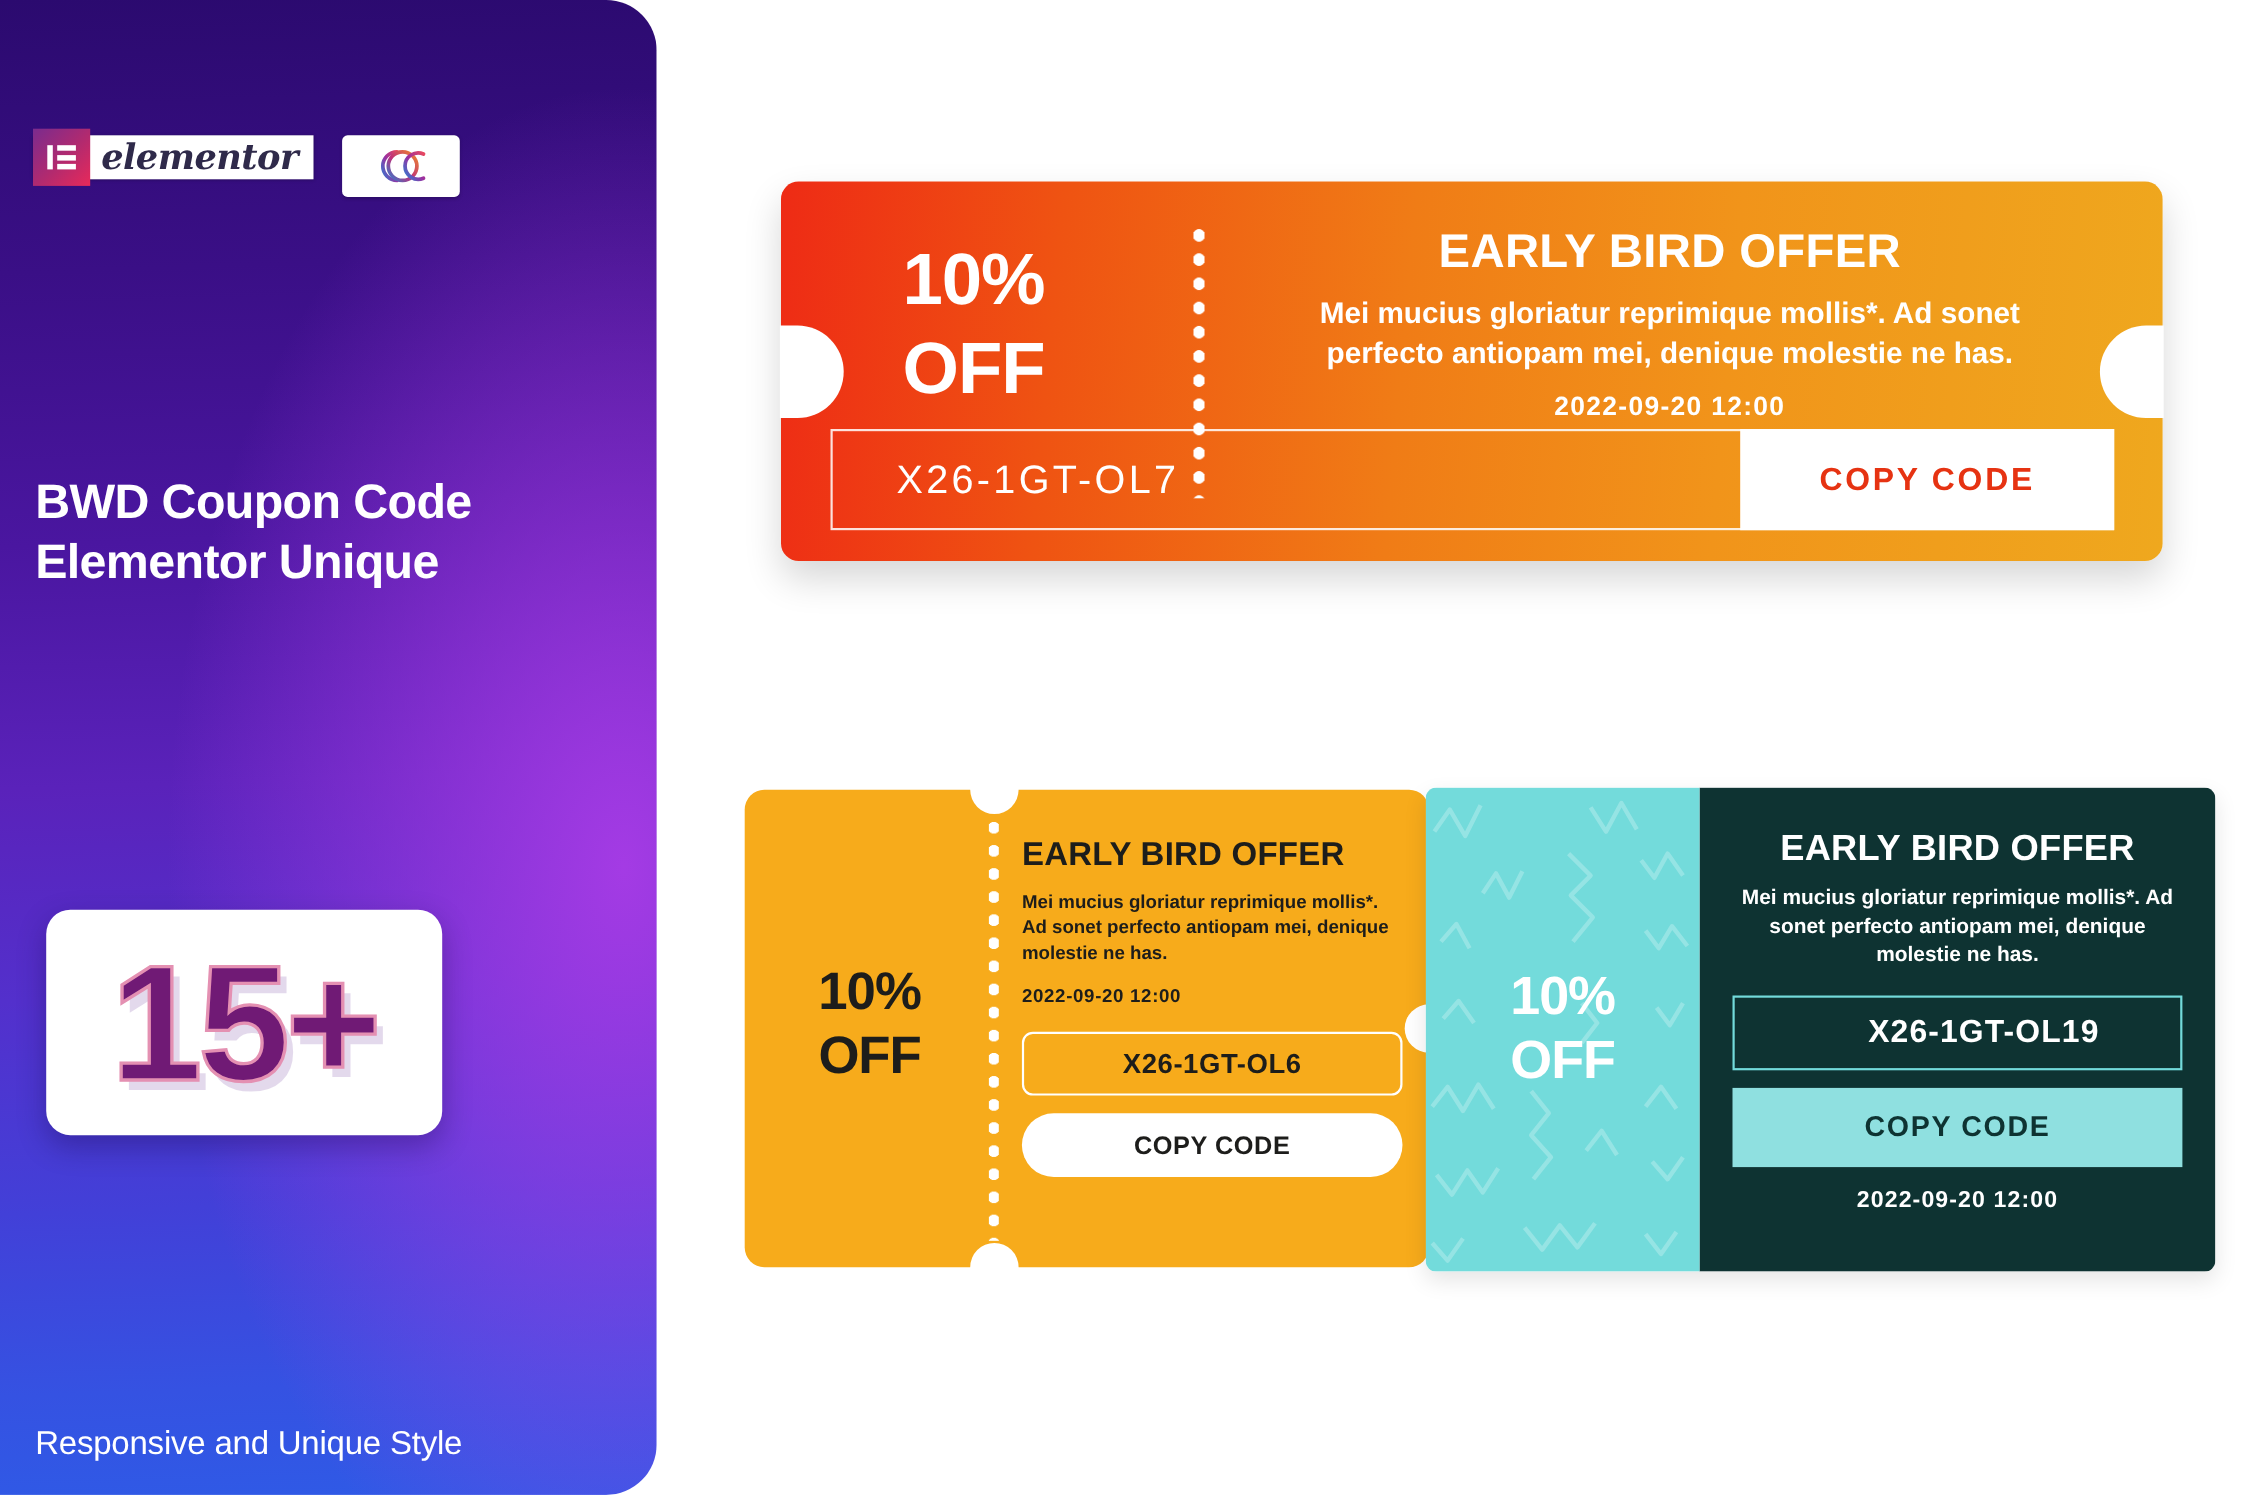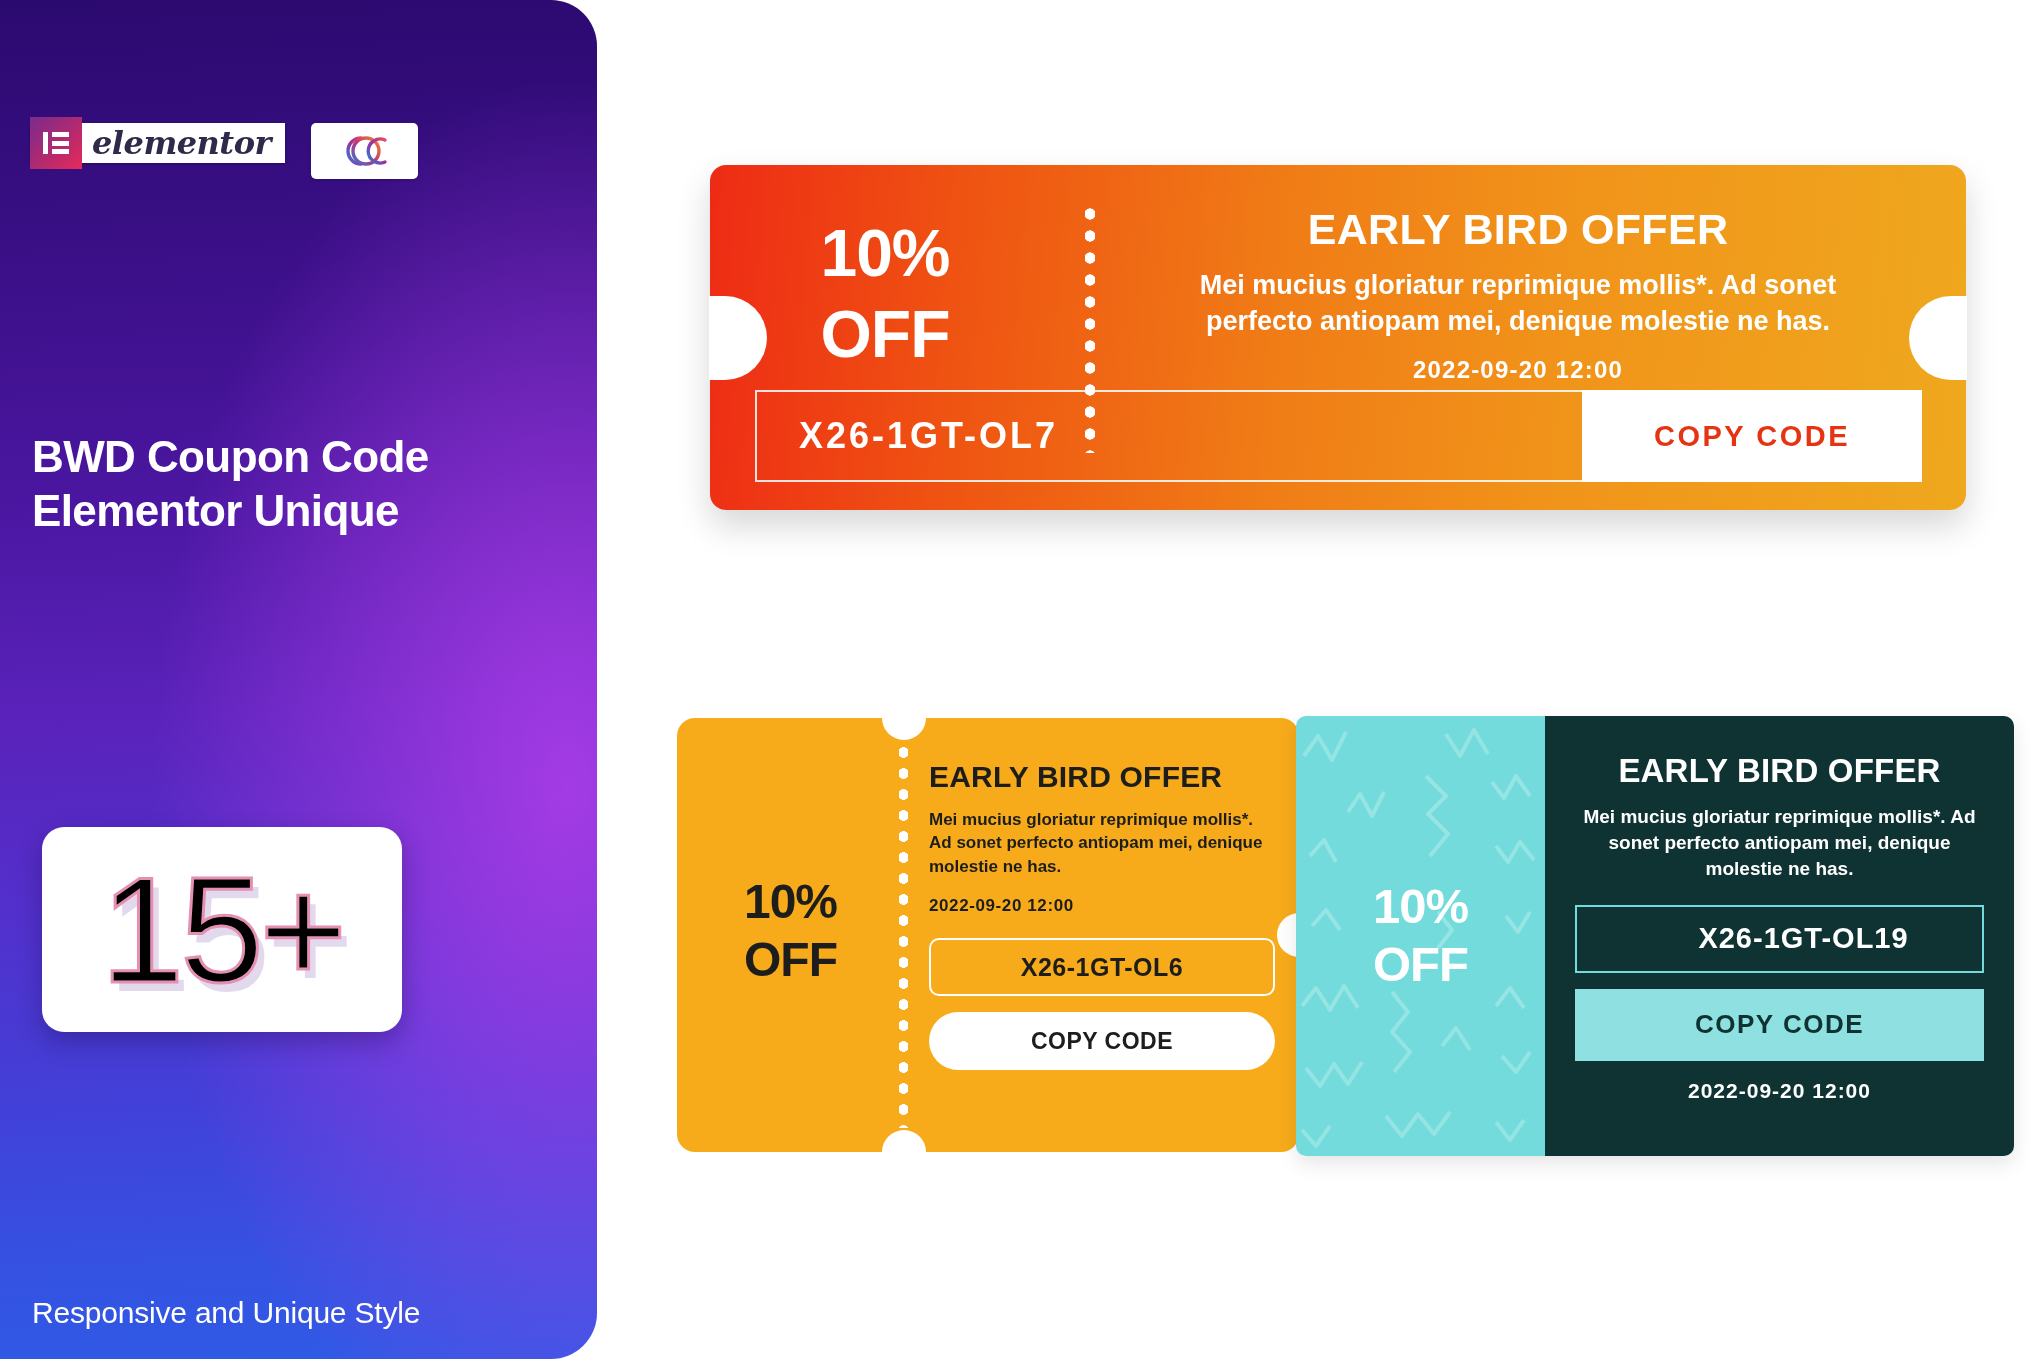--- a/index.html
+++ b/index.html
@@ -68,22 +68,22 @@
   .side-sub {
     position:absolute; left:32px; top:605px; width:470px;
     font-size:26px; font-weight:700; color:#f0eaff; line-height:1.34;
   }
   .count-card {
     position:absolute; left:42px; top:827px; width:360px; height:205px;
     background:#fff; border-radius:22px; box-shadow:0 10px 26px rgba(20,0,60,.3);
     display:flex; align-items:center; justify-content:center;
   }
   .count-num {
-    font-size:150px; font-weight:400; line-height:1; letter-spacing:-4px;
-    color:#000000;
+    font-size:150px; font-weight:700; line-height:1; letter-spacing:-4px;
+    color:#701a75;
     -webkit-text-stroke:3px #e490b2;
     text-shadow:7px 9px 0 rgba(90,30,140,.17);
   }
   .side-foot {
     position:absolute; left:32px; top:1296px;
     font-size:30px; font-weight:400; color:#ffffff; letter-spacing:-.2px;
   }
 
   
   .coupon1 {
@@ -112,21 +112,21 @@
   .c1-title { font-size:43px; font-weight:700; letter-spacing:.3px; }
   .c1-desc { margin-top:14px; font-size:27px; font-weight:700; line-height:1.33; padding:0 50px; }
   .c1-date { margin-top:16px; font-size:24px; font-weight:700; letter-spacing:1.2px; }
 
   .c1-codebar {
     position:absolute; left:45px; right:44px; bottom:28px; height:92px;
     border:2px solid rgba(255,255,255,.85); display:flex; align-items:stretch;
   }
   .c1-code {
     flex:1; display:flex; align-items:center; padding-left:42px;
-    color:#fff; font-size:36px; font-weight:700; letter-spacing:3px;
+    color:#fff; font-size:36px; font-weight:400; letter-spacing:3px;margin-left:16px;
   }
   .c1-copy {
     width:340px; background:#fff; display:flex; align-items:center; justify-content:center;
     color:#e63312; font-size:29px; font-weight:700; letter-spacing:2.5px;
     margin:-2px -2px -2px 0;
   }
 
   
   .coupon2 {
     position:absolute; left:677px; top:718px; width:622px; height:434px;

